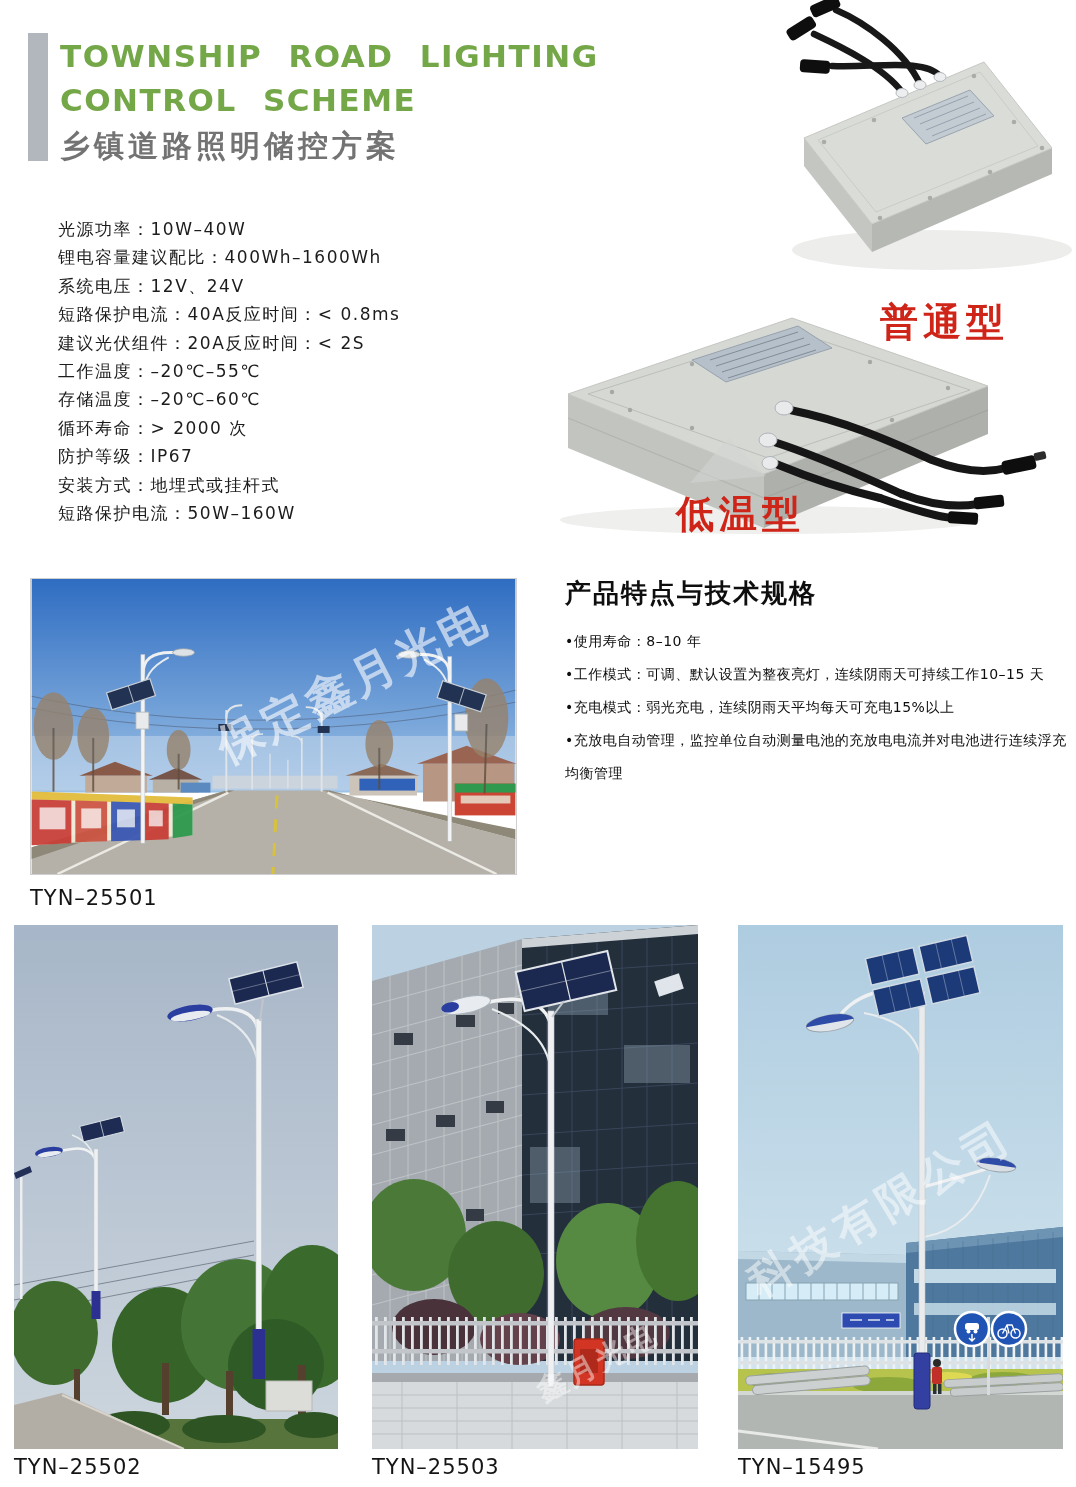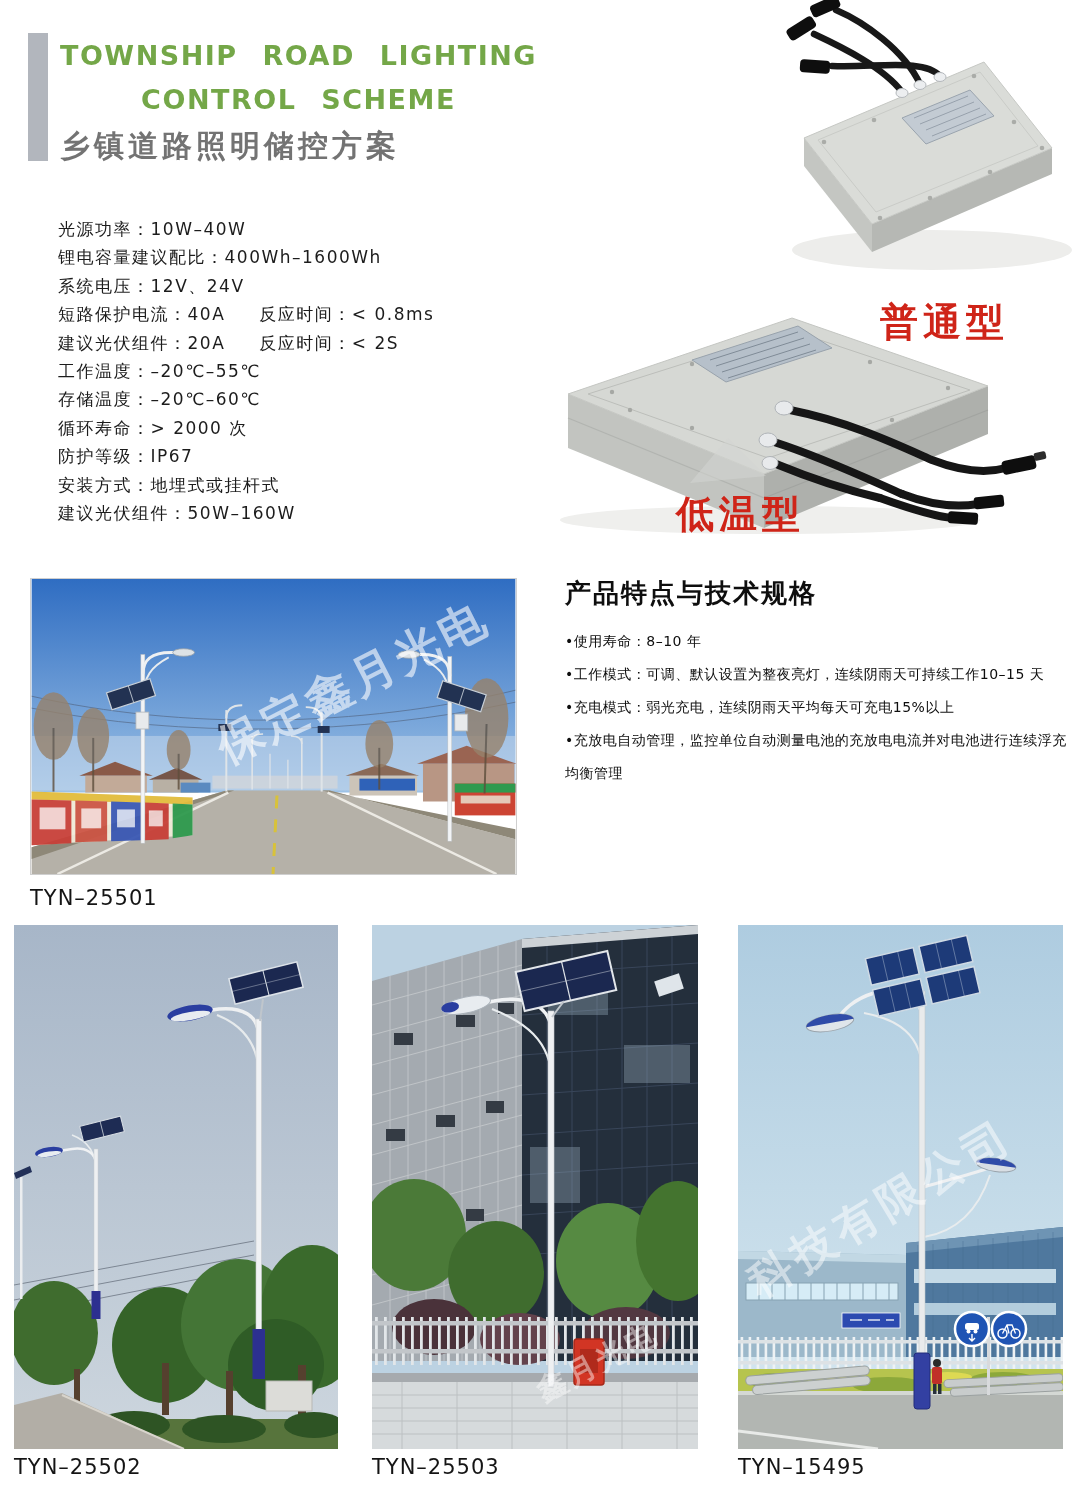--- a/index.html
+++ b/index.html
@@ -3,27 +3,27 @@
 <meta charset="utf-8">
 <style>
   * { margin:0; padding:0; box-sizing:border-box; }
   html,body { background:#ffffff; }
   body { font-family:"DejaVu Sans", sans-serif; }
   .page { position:relative; width:1076px; height:1487px; background:#ffffff; overflow:hidden; margin:0 auto; }
 
   
   .accent-bar { position:absolute; left:28px; top:33px; width:20px; height:128px; background:#b2b6bd; }
   .title-block { position:absolute; left:60px; top:34px; line-height:44px; }
-  .title-en { font-size:27px; font-weight:bold; color:#74a748; letter-spacing:1.5px; word-spacing:14px; display:block;text-align:center; }
+  .title-en { font-size:31px; font-weight:bold; color:#74a748; letter-spacing:1.5px; word-spacing:14px; display:block; }
   .title-cn { font-size:30px; font-weight:bold; color:#737373; letter-spacing:4px; display:block; margin-top:2px; }
 
   
   .specs { position:absolute; left:58px; top:218px; list-style:none; width:480px; }
   .specs li { font-size:17px; color:#1c1c1c; letter-spacing:1.5px; height:28.4px; white-space:nowrap; }
-  .specs .extra { margin-left:34px; }
+  .specs .extra { }
 
   
   .product-normal { position:absolute; left:752px; top:0px; width:324px; height:295px; }
   .product-lowtemp { position:absolute; left:540px; top:298px; width:536px; height:238px; }
   .type-label { position:absolute; font-size:38px; font-weight:bold; color:#cf2418; letter-spacing:5px; white-space:nowrap; }
   .type-label.normal { left:880px; top:297px; }
   .type-label.lowtemp { left:676px; top:489px; }
 
   
   .street-figure { position:absolute; left:30px; top:578px; width:487px; }
@@ -60,21 +60,21 @@
     <li><span>光源功率：10W–40W</span><span class="extra"></span></li>
     <li><span>锂电容量建议配比：400Wh–1600Wh</span><span class="extra"></span></li>
     <li><span>系统电压：12V、24V</span><span class="extra"></span></li>
     <li><span>短路保护电流：40A</span><span class="extra">反应时间：&lt; 0.8ms</span></li>
     <li><span>建议光伏组件：20A</span><span class="extra">反应时间：&lt; 2S</span></li>
     <li><span>工作温度：–20℃–55℃</span><span class="extra"></span></li>
     <li><span>存储温度：–20℃–60℃</span><span class="extra"></span></li>
     <li><span>循环寿命：&gt; 2000 次</span><span class="extra"></span></li>
     <li><span>防护等级：IP67</span><span class="extra"></span></li>
     <li><span>安装方式：地埋式或挂杆式</span><span class="extra"></span></li>
-    <li><span>建议光伏组件：50W–160W</span><span class="extra"></span></li>
+    <li><span>短路保护电流：50W–160W</span><span class="extra"></span></li>
   </ul>
 
   <div class="product-normal">
     <svg viewBox="0 0 324 295" width="324" height="295">
       <ellipse cx="180" cy="250" rx="140" ry="20" fill="#ededeb"></ellipse>
 
       <g stroke="#181818" stroke-width="6.5" fill="none" stroke-linecap="round">
         <path d="M150,92 C132,68 92,48 62,34"></path>
         <path d="M168,84 C152,50 112,22 84,10"></path>
         <path d="M188,76 C172,58 122,68 80,66"></path>

